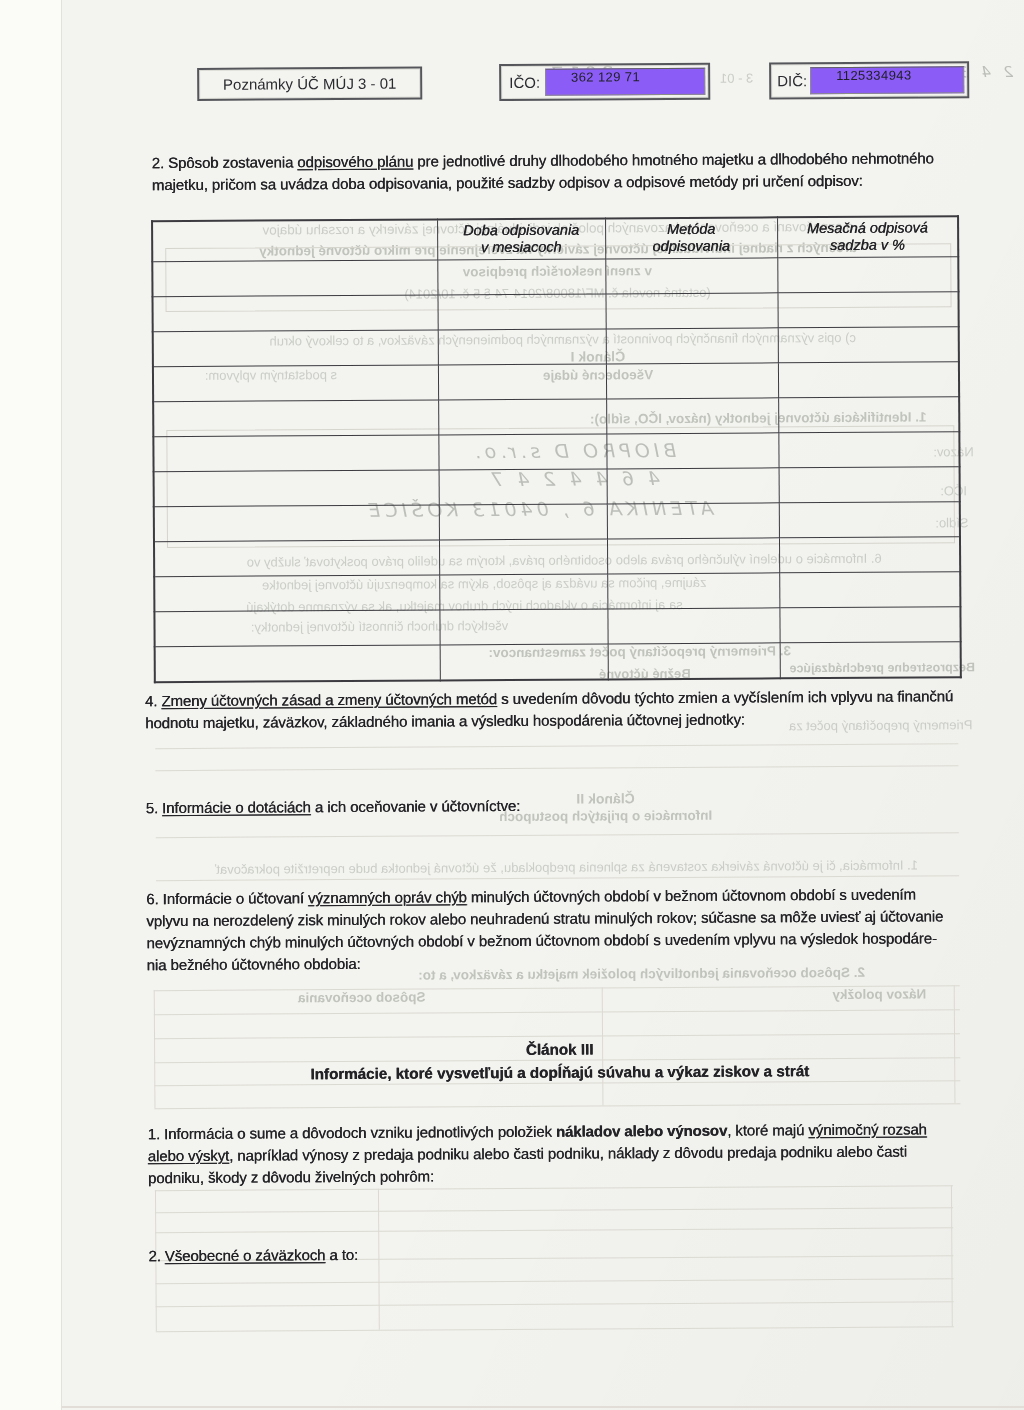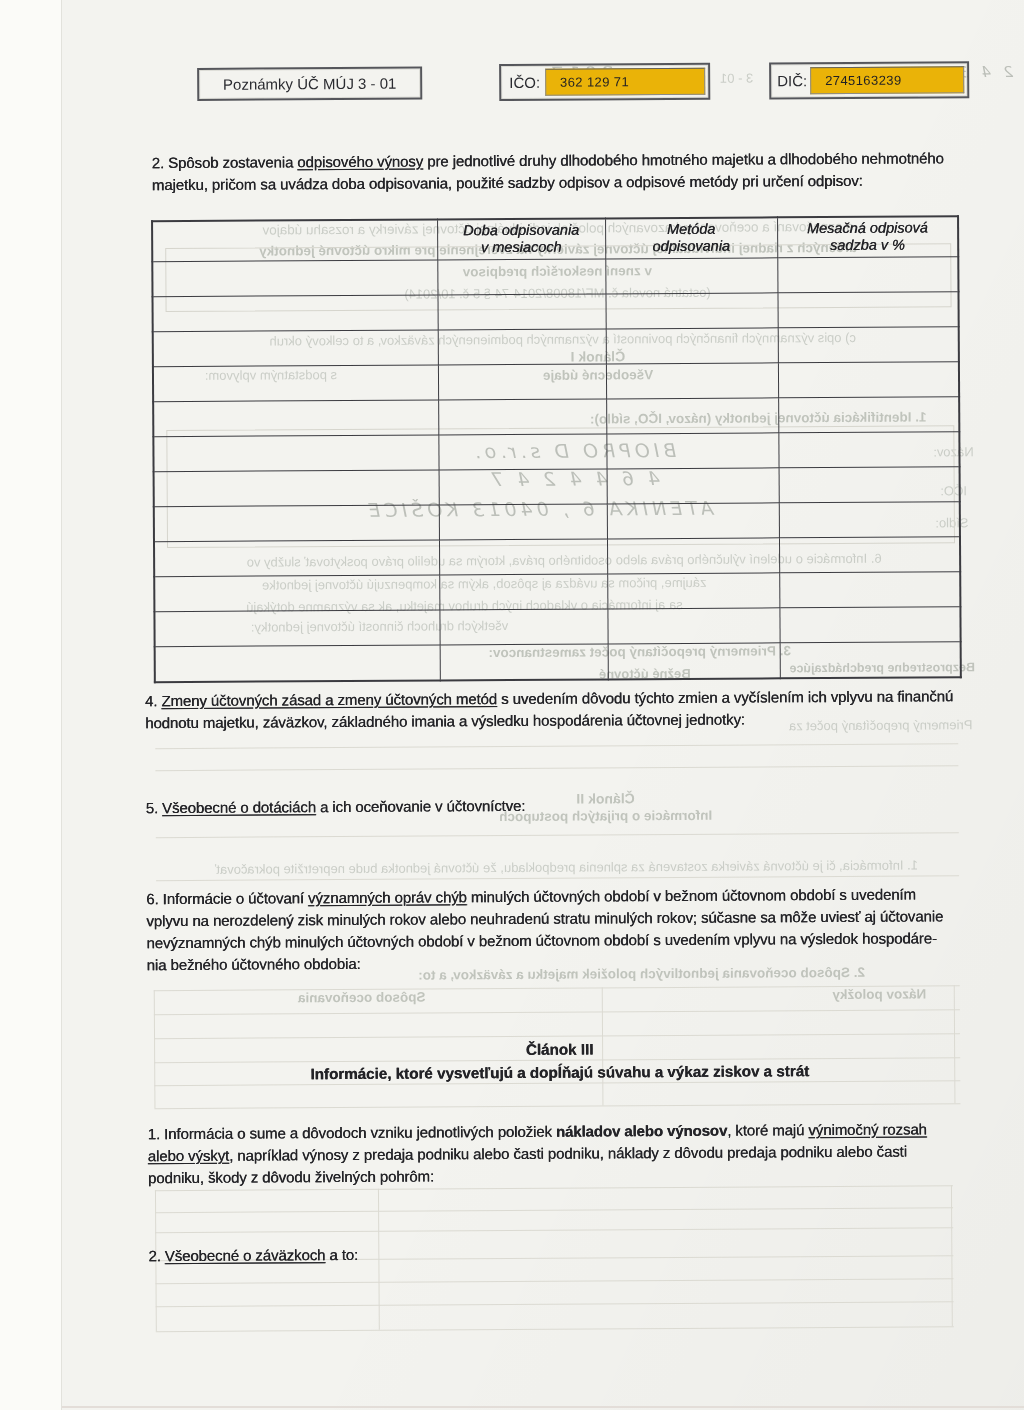--- a/index.html
+++ b/index.html
@@ -10,22 +10,22 @@
   .paper-edge{position:absolute;left:61px;top:0;width:1px;height:1410px;background:#e2e2dc;}
   .bottom-edge{position:absolute;left:62px;top:1406px;width:962px;height:2px;background:#e3ddd8;}
   .sheet{position:absolute;left:0;top:0;width:1024px;height:1410px;transform:rotate(-0.35deg);transform-origin:50% 50%;}
 
   
   .hdr-box{position:absolute;border:2px solid #55565b;box-shadow:inset 0 0 0 1px #dcdcd6;
            display:flex;align-items:center;color:#2a2b30;font-size:15px;}
   .hdr-title{left:201px;top:66px;width:221px;height:29px;justify-content:center;}
   .hdr-ico{left:503px;top:64px;width:196px;height:33px;padding:0 3px 0 8px;gap:5px;}
   .hdr-dic{left:773px;top:64px;width:187px;height:33px;padding:0 3px 0 6px;gap:3px;}
-  .hdr-field{flex:1;height:25px;background:#eab308;border:1.5px solid #8b8b88;border-top-color:#5f5f5e;
-             display:flex;align-items:center;padding-left:14px;font-size:13px;letter-spacing:.4px;color:#1f1f24;}
+  .hdr-field{flex:1;height:25px;background:#8b5cf6;border:1.5px solid #8b8b88;border-top-color:#5f5f5e;
+             display:flex;padding-left:25px;font-size:13px;letter-spacing:.4px;color:#1f1f24;}
   .hdr-label{white-space:nowrap;}
 
   
   .para{position:absolute;font-size:15px;line-height:22px;letter-spacing:-0.1px;white-space:nowrap;
         color:#242428;text-shadow:0.3px 0 0 currentColor;}
   .seg-u{text-decoration:underline;text-underline-offset:2px;}
   .seg-b{font-weight:bold;}
 
   
   .dep-table{position:absolute;left:154px;top:218px;width:806px;border-collapse:collapse;
@@ -130,26 +130,26 @@
       </div>
       <div class="hdr-box hdr-ico">
         <span class="hdr-label">IČO:</span>
         <span class="hdr-field">
           <span>362 129 71</span>
         </span>
       </div>
       <div class="hdr-box hdr-dic">
         <span class="hdr-label">DIČ:</span>
         <span class="hdr-field">
-          <span>2745163239</span>
+          <span>1125334943</span>
         </span>
       </div>
     </div>
 
-    <div class="para" style="left:155px;top:150px;"><span>2. Spôsob zostavenia </span><span class="seg-u">odpisového výnosy</span><span> pre jednotlivé druhy dlhodobého hmotného majetku a dlhodobého nehmotného</span><br><span>majetku, pričom sa uvádza doba odpisovania, použité sadzby odpisov a odpisové metódy pri určení odpisov:</span></div>
+    <div class="para" style="left:155px;top:150px;"><span>2. Spôsob zostavenia </span><span class="seg-u">odpisového plánu</span><span> pre jednotlivé druhy dlhodobého hmotného majetku a dlhodobého nehmotného</span><br><span>majetku, pričom sa uvádza doba odpisovania, použité sadzby odpisov a odpisové metódy pri určení odpisov:</span></div>
 
     <table class="dep-table">
       <colgroup>
         <col style="width:285px">
           <col style="width:168px">
           <col style="width:172px">
           <col style="width:181px">
       </colgroup>
       <thead>
         <tr>
@@ -233,21 +233,21 @@
             <td></td>
             <td></td>
             <td></td>
             <td></td>
           </tr>
         </tbody>
     </table>
 
     <div class="para" style="left:145px;top:688px;"><span>4. </span><span class="seg-u">Zmeny účtovných zásad a zmeny účtovných metód</span><span> s uvedením dôvodu týchto zmien a vyčíslením ich vplyvu na finančnú</span><br><span>hodnotu majetku, záväzkov, základného imania a výsledku hospodárenia účtovnej jednotky:</span></div>
 
-    <div class="para" style="left:145px;top:795px;"><span>5. </span><span class="seg-u">Všeobecné o dotáciách</span><span> a ich oceňovanie v účtovníctve:</span></div>
+    <div class="para" style="left:145px;top:795px;"><span>5. </span><span class="seg-u">Informácie o dotáciách</span><span> a ich oceňovanie v účtovníctve:</span></div>
 
     <div class="para" style="left:145px;top:886px;"><span>6. Informácie o účtovaní </span><span class="seg-u">významných opráv chýb</span><span> minulých účtovných období v bežnom účtovnom období s uvedením</span><br><span>vplyvu na nerozdelený zisk minulých rokov alebo neuhradenú stratu minulých rokov; súčasne sa môže uviesť aj účtovanie</span><br><span>nevýznamných chýb minulých účtovných období v bežnom účtovnom období s uvedením vplyvu na výsledok hospodáre-</span><br><span>nia bežného účtovného obdobia:</span></div>
 
     <div class="article-head">
       <div>Článok III</div>
       <div>Informácie, ktoré vysvetľujú a dopĺňajú súvahu a výkaz ziskov a strát</div>
     </div>
 
     <div class="para" style="left:145px;top:1121px;"><span>1. Informácia o sume a dôvodoch vzniku jednotlivých položiek </span><span class="seg-b">nákladov alebo výnosov</span><span>, ktoré majú </span><span class="seg-u">výnimočný rozsah</span><br><span class="seg-u">alebo výskyt</span><span>, napríklad výnosy z predaja podniku alebo časti podniku, náklady z dôvodu predaja podniku alebo časti</span><br><span>podniku, škody z dôvodu živelných pohrôm:</span></div>
 

